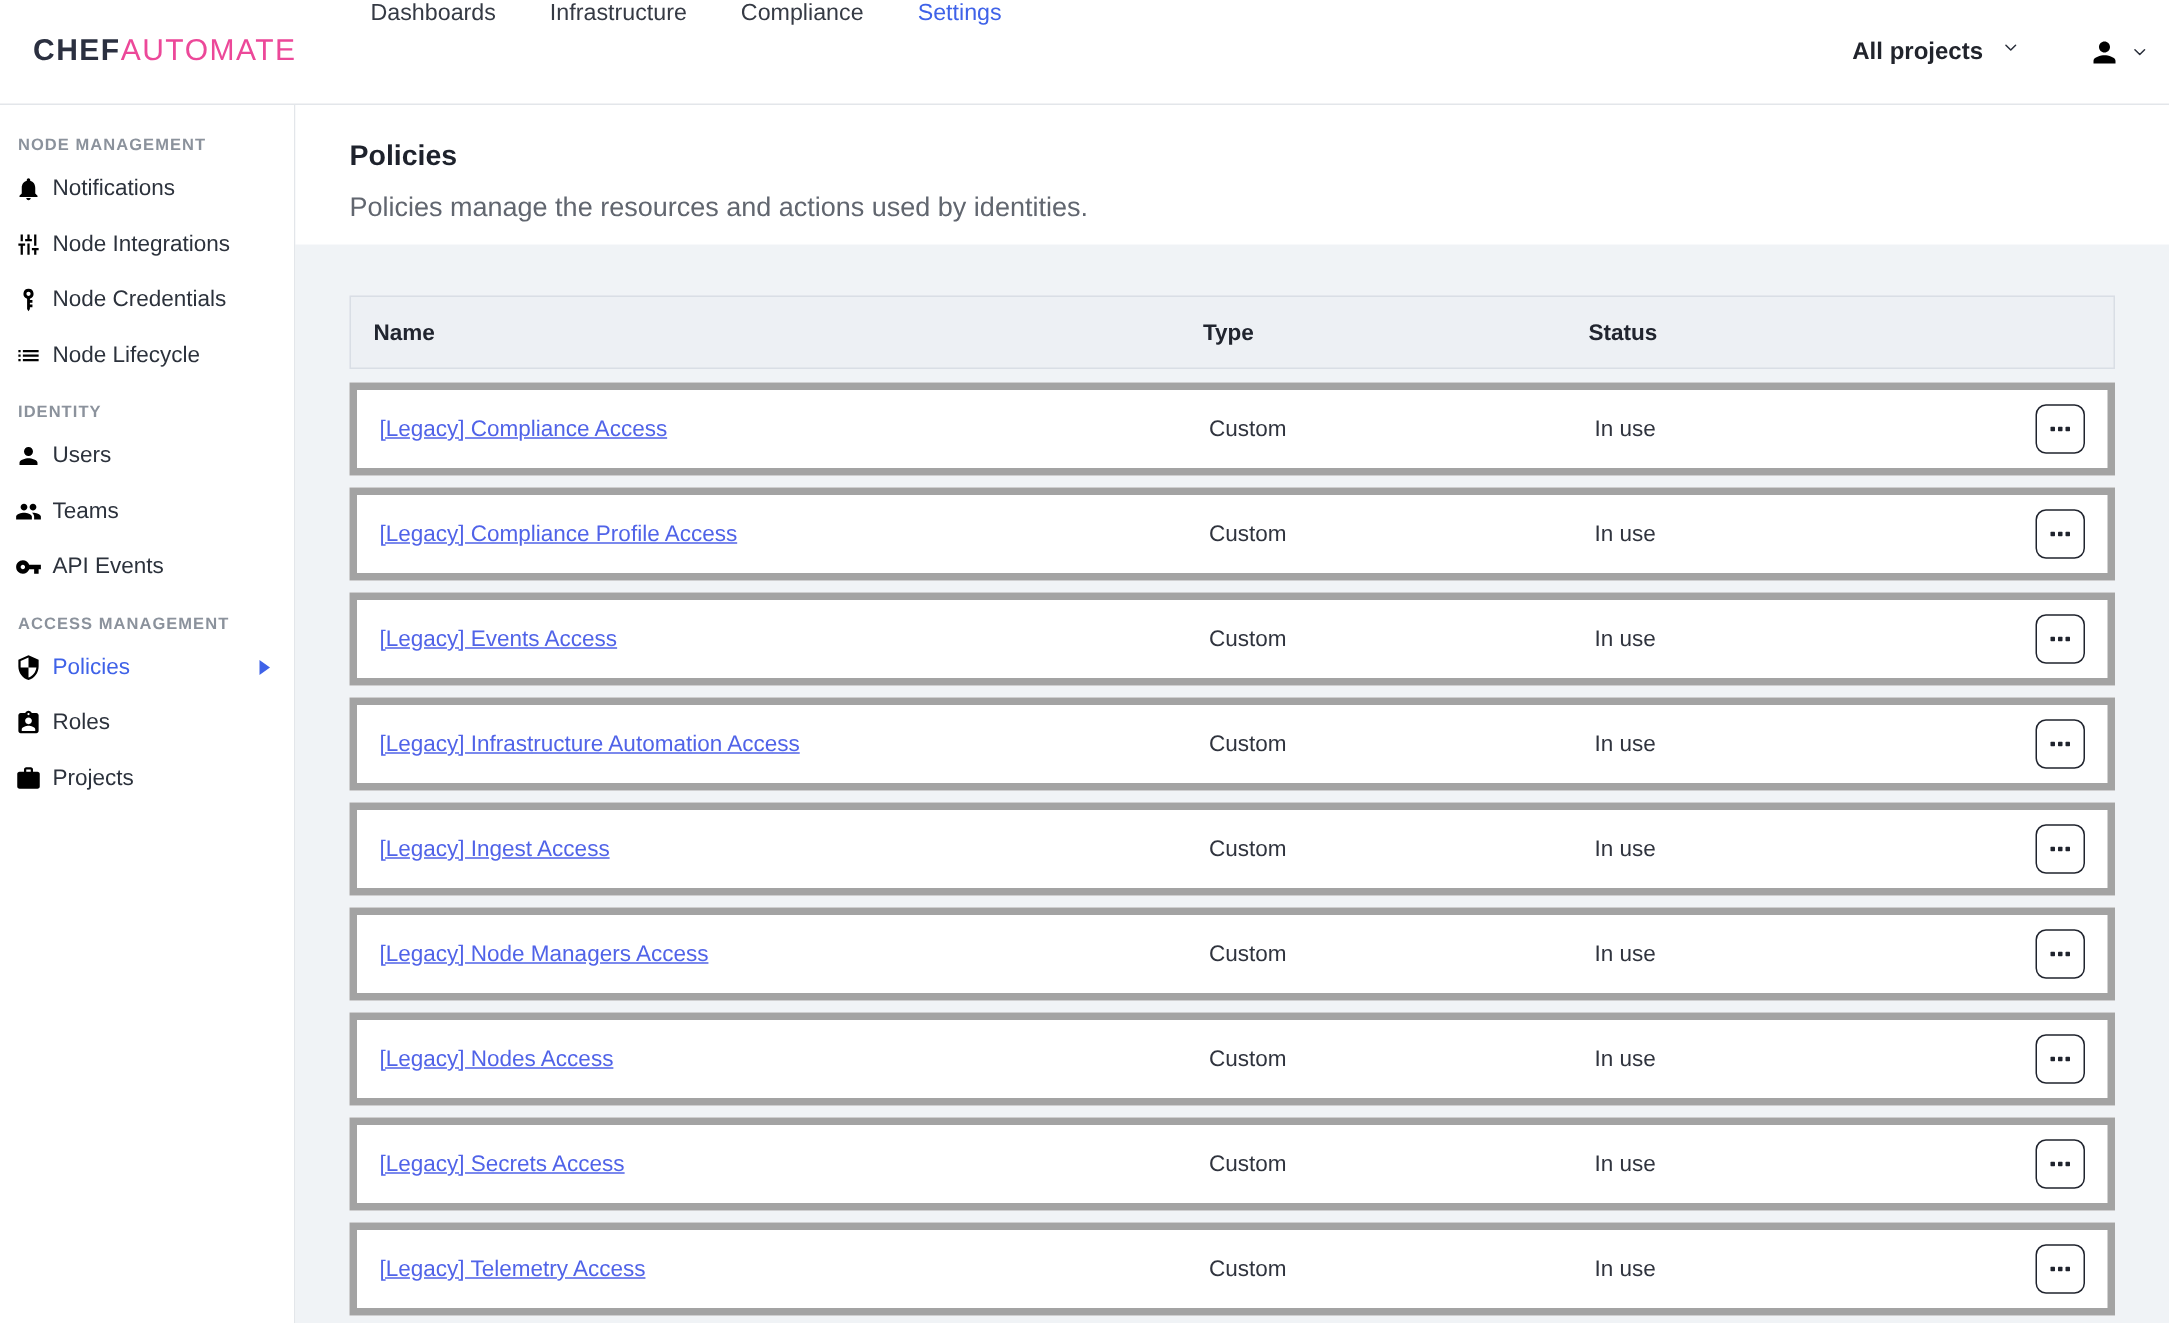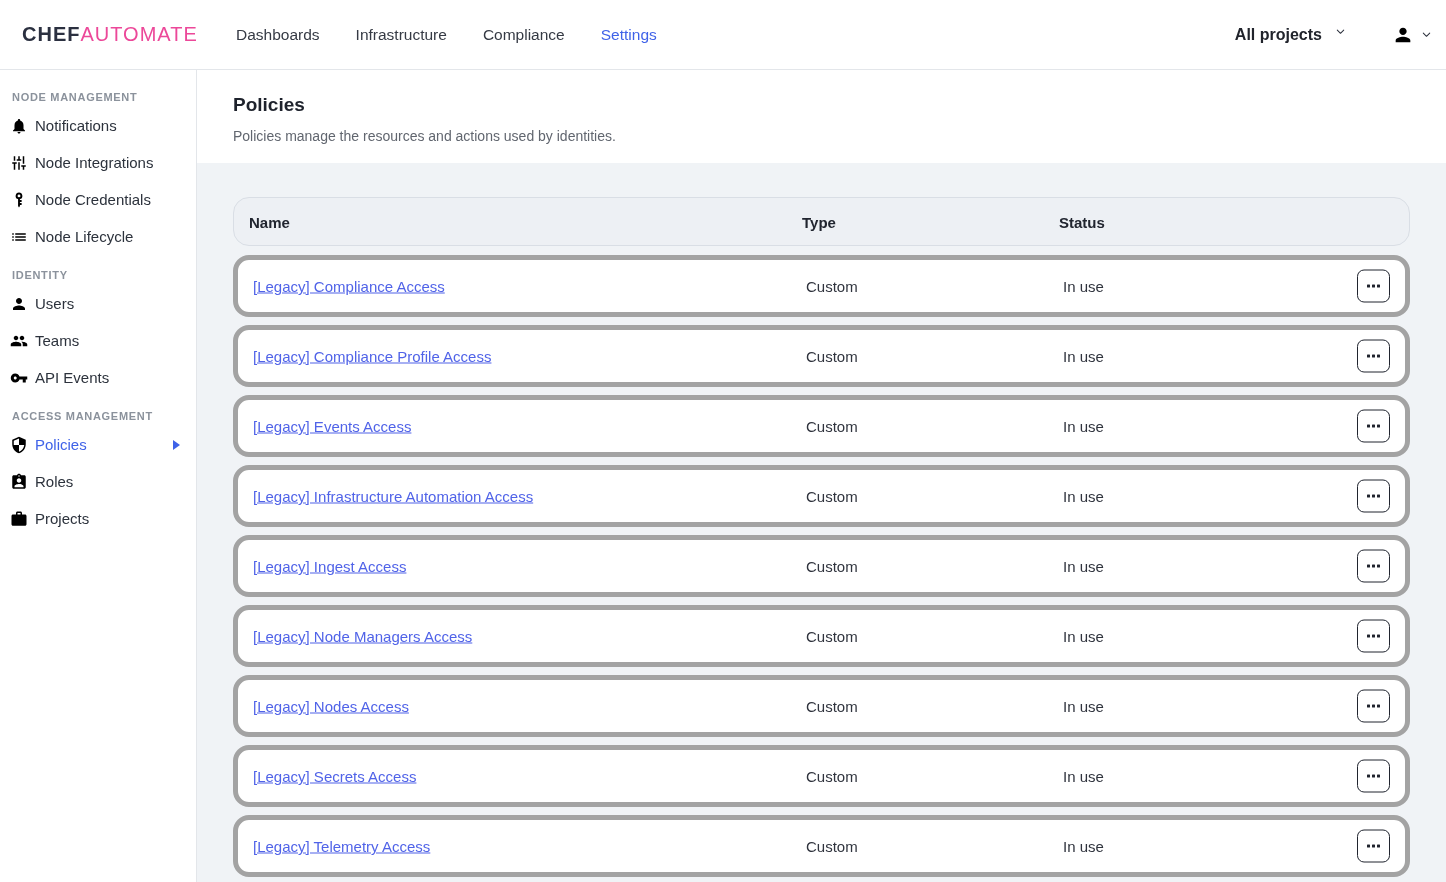--- a/index.html
+++ b/index.html
@@ -6,22 +6,22 @@
   html,body { width:1446px; height:882px; overflow:hidden; background:#fff;
               font-family:"Liberation Sans", sans-serif; color:#2b303c; }
 
   
   .navbar { position:absolute; top:0; left:0; width:1446px; height:70px;
             background:#fff; border-bottom:1px solid #e3e6ea; z-index:5; }
   .logo { position:absolute; left:22px; top:23px; font-size:20px; letter-spacing:1px;
           cursor:pointer; white-space:nowrap; }
   .logo .chef { font-weight:800; color:#2b3040; }
   .logo .automate { font-weight:500; color:#ec4899; }
-  .nav-links { position:absolute; left:236px; top:0; height:69px;
-               display:flex; align-items:center; gap:36px; }
+  .nav-links { position:absolute; left:247px; top:0; height:69px;
+               display:flex; gap:36px; }
   .nav-link { font-size:15.5px; color:#353a44; cursor:pointer; }
   .nav-link.active { color:#3f62e8; }
   .nav-right { position:absolute; right:14px; top:0; height:69px;
                display:flex; align-items:center; }
   .projects-filter { display:flex; gap:13px; cursor:pointer; }
   .projects-filter .pf-label { font-size:16px; font-weight:700; color:#21242c; }
   .chev { width:11px; height:11px; display:inline-block; }
   .user-menu { display:flex; align-items:center; gap:7px; margin-left:46px; cursor:pointer; }
   .avatar-ic { width:22px; height:22px; color:#15181f; }
 
@@ -41,24 +41,24 @@
   .side-item.active .lbl { color:#3f62e8; }
   .expand-arrow { position:absolute; right:16px; width:0; height:0;
                   border-top:5px solid transparent; border-bottom:5px solid transparent;
                   border-left:7px solid #3f62e8; }
 
   
   .main { position:absolute; top:70px; left:197px; width:1249px; height:812px;
           background:#f0f3f6; }
   .page-head { background:#fff; height:93px; padding:24px 36px 0 36px; }
   .page-title { font-size:19px; font-weight:700; color:#1e222c; }
-  .page-desc { margin-top:12px; font-size:14px; color:#61666f; }
+  .page-desc { margin-top:12px; font-size:18px; color:#61666f; }
 
   .table-wrap { padding:34px 36px 0 36px; }
-  .thead, .trow { position:relative; border-radius:16px;text-align:center; }
+  .thead, .trow { position:relative; border-radius:0;text-align:center; }
   .thead { height:49px; background:#edf0f4; border:1px solid #d9dee5; margin-bottom:9px; }
   .trow { height:62px; background:#fff; border:5px solid #a3a3a3; margin-bottom:8px; }
   .cell { position:absolute; top:50%; transform:translateY(-50%); font-size:15px; }
   .c-name { left:15px; }
   .c-type { left:568px; }
   .c-status { left:825px; }
   .thead .cell { font-weight:700; color:#21252f; }
   .trow .c-name a { color:#5063e8; text-decoration:underline; cursor:pointer; }
   .trow .c-type, .trow .c-status { color:#30343e; }
   .row-action { position:absolute; right:15px; top:50%; transform:translateY(-50%);

